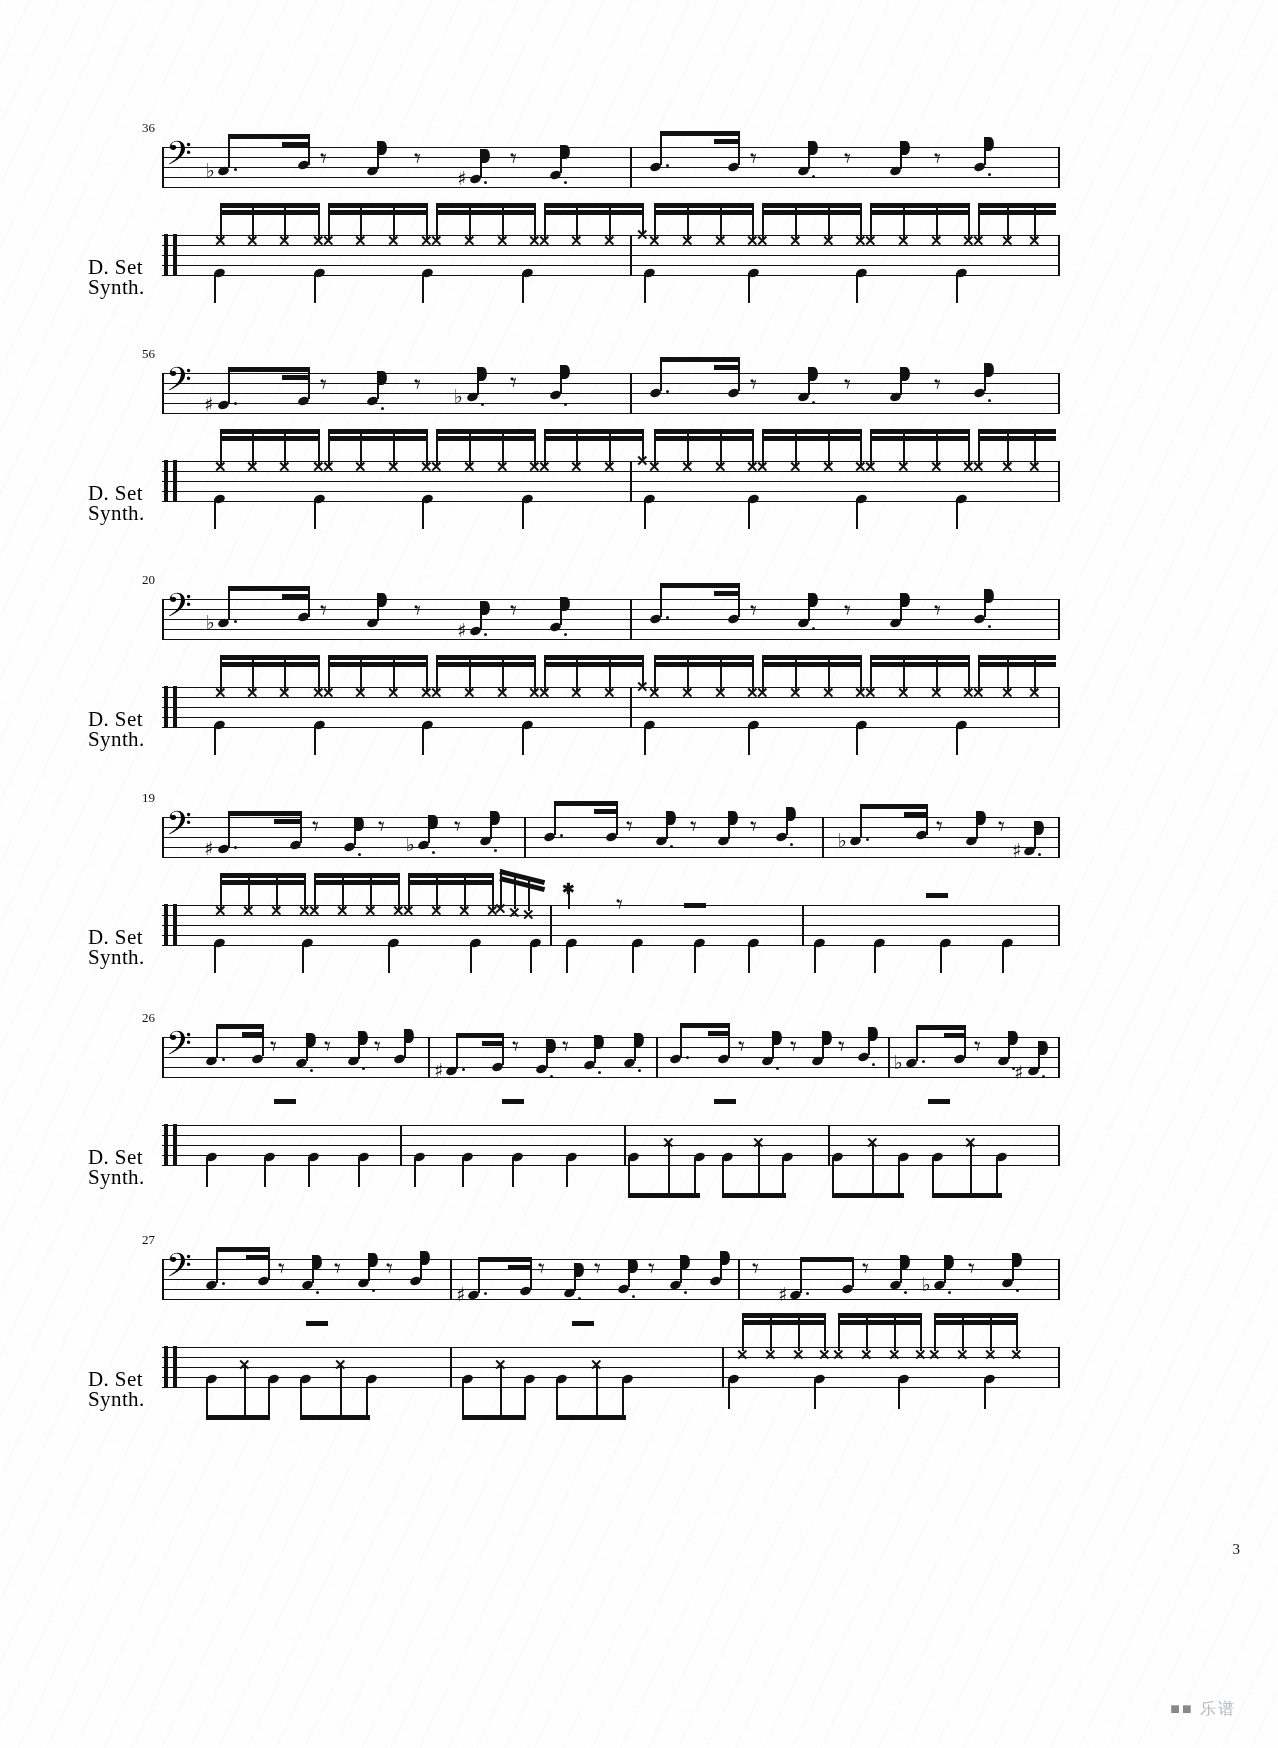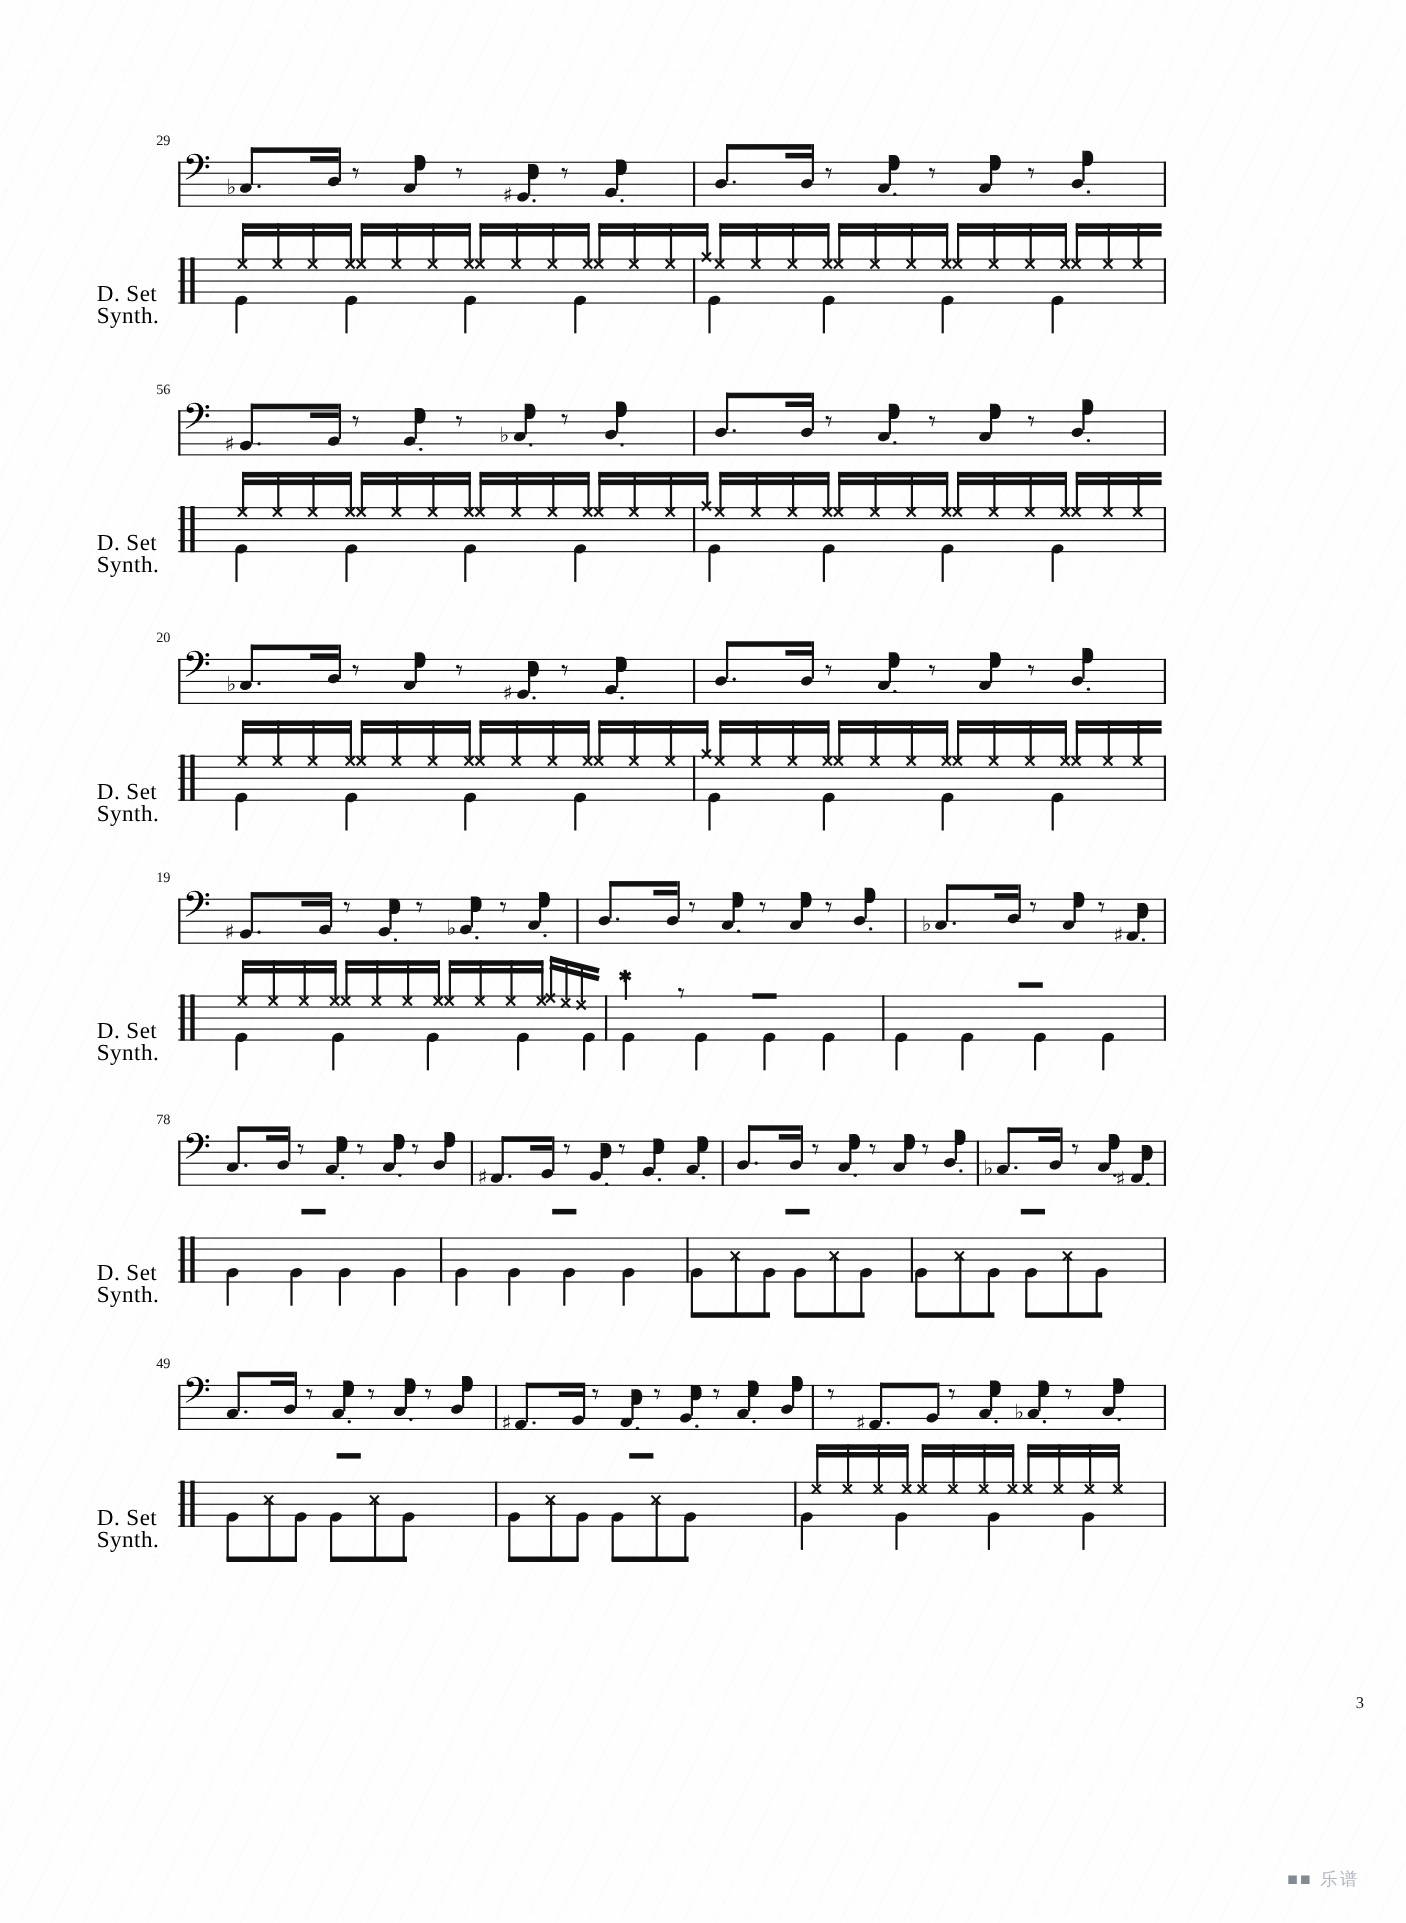--- a/index.html
+++ b/index.html
@@ -182,21 +182,21 @@
   }
   .watermark .blk { color: #5d646d; font-weight: 700; }
 </style>
 </head>
 <body>
 
 <div class="page">
   <div class="texture"></div>
 
   <div class="system" style="top:120px;">
-    <div class="measure-number" style="left:142px; top:0px;">29</div>
+    <div class="measure-number" style="left:142px; top:0px;">36</div>
 
     <div class="inst-label" style="left:88px; top:155px;">Synth.</div>
     <div class="staff" style="top:27px;">
       <div class="line"></div>
         <div class="line"></div>
         <div class="line"></div>
         <div class="line"></div>
         <div class="line"></div>
       <div class="barline start-group" style="left:0;"></div>
       <div class="clef" style="left:4px; top:-10px;">𝄢</div>
@@ -916,21 +916,21 @@
       <div class="nh" style="left:778px; top:34px;"></div>
         <div class="stem" style="left:778px; top:38px; height:30px;"></div>
       <div class="nh" style="left:840px; top:34px;"></div>
         <div class="stem" style="left:840px; top:38px; height:30px;"></div>
 
       <div class="barline" style="left:896px;"></div>
     </div>
   </div>
 
   <div class="system" style="top:1010px;">
-    <div class="measure-number" style="left:142px; top:0px;">78</div>
+    <div class="measure-number" style="left:142px; top:0px;">26</div>
 
     <div class="inst-label" style="left:88px; top:155px;">Synth.</div>
     <div class="staff" style="top:27px;">
       <div class="line"></div>
         <div class="line"></div>
         <div class="line"></div>
         <div class="line"></div>
         <div class="line"></div>
       <div class="barline start-group" style="left:0;"></div>
       <div class="clef" style="left:4px; top:-10px;">𝄢</div>
@@ -1097,21 +1097,21 @@
       <div class="stem" style="left:808px; top:16px; height:56px;"></div>
       <div class="nh" style="left:834px; top:28px;"></div>
       <div class="stem" style="left:834px; top:32px; height:40px;"></div>
       <div class="beam" style="left:770px; top:68px; width:70px;"></div>
 
       <div class="barline" style="left:896px;"></div>
     </div>
   </div>
 
   <div class="system" style="top:1232px;">
-    <div class="measure-number" style="left:142px; top:0px;">49</div>
+    <div class="measure-number" style="left:142px; top:0px;">27</div>
 
     <div class="inst-label" style="left:88px; top:155px;">Synth.</div>
     <div class="staff" style="top:27px;">
       <div class="line"></div>
         <div class="line"></div>
         <div class="line"></div>
         <div class="line"></div>
         <div class="line"></div>
       <div class="barline start-group" style="left:0;"></div>
       <div class="clef" style="left:4px; top:-10px;">𝄢</div>

